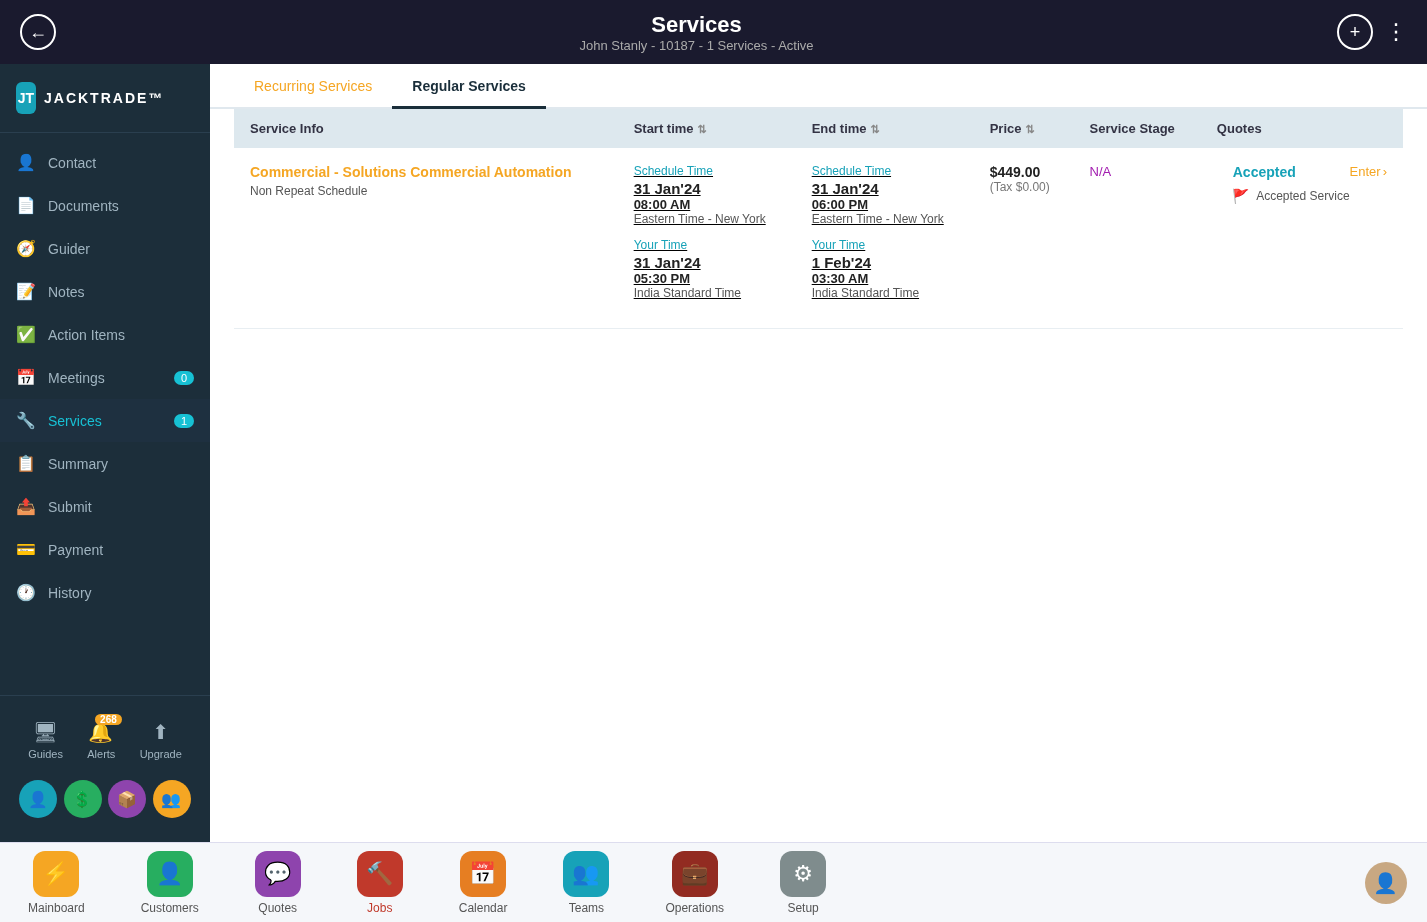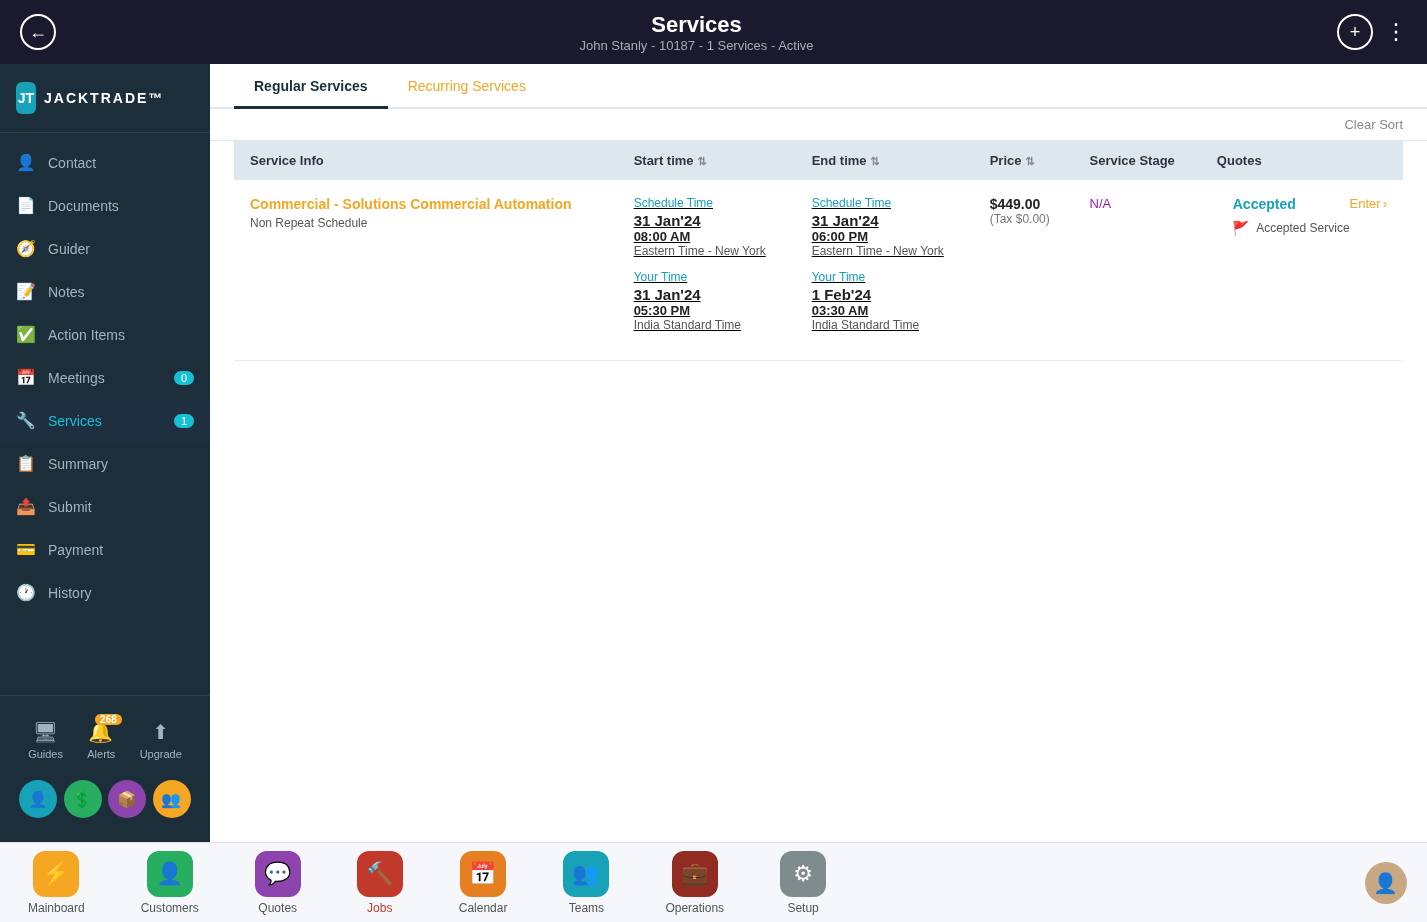--- a/index.html
+++ b/index.html
@@ -306,27 +306,24 @@
           <div class="user-icon-btn" style="background: rgb(245, 166, 35);">
             <span>👥</span>
           </div>
         </div>
     </div>
   </div>
 
   <div class="content-area">
 
     <div class="tab-bar" id="tab-bar">
+        <div class="tab-item secondary">Recurring Services</div>
         <div class="tab-item active">Regular Services</div>
-        <div class="tab-item secondary">Recurring Services</div>
-      </div>
-
-    <div class="toolbar-row">
-      <button class="clear-sort-btn">Clear Sort</button>
-    </div>
+      </div>
+
 
     <div class="table-container">
       <table class="services-table">
         <thead id="table-header">
             <tr>
               <th>Service Info</th>
               <th>Start time<span class="sort-icon">⇅</span></th>
               <th>End time<span class="sort-icon">⇅</span></th>
               <th>Price<span class="sort-icon">⇅</span></th>
               <th>Service Stage</th>

